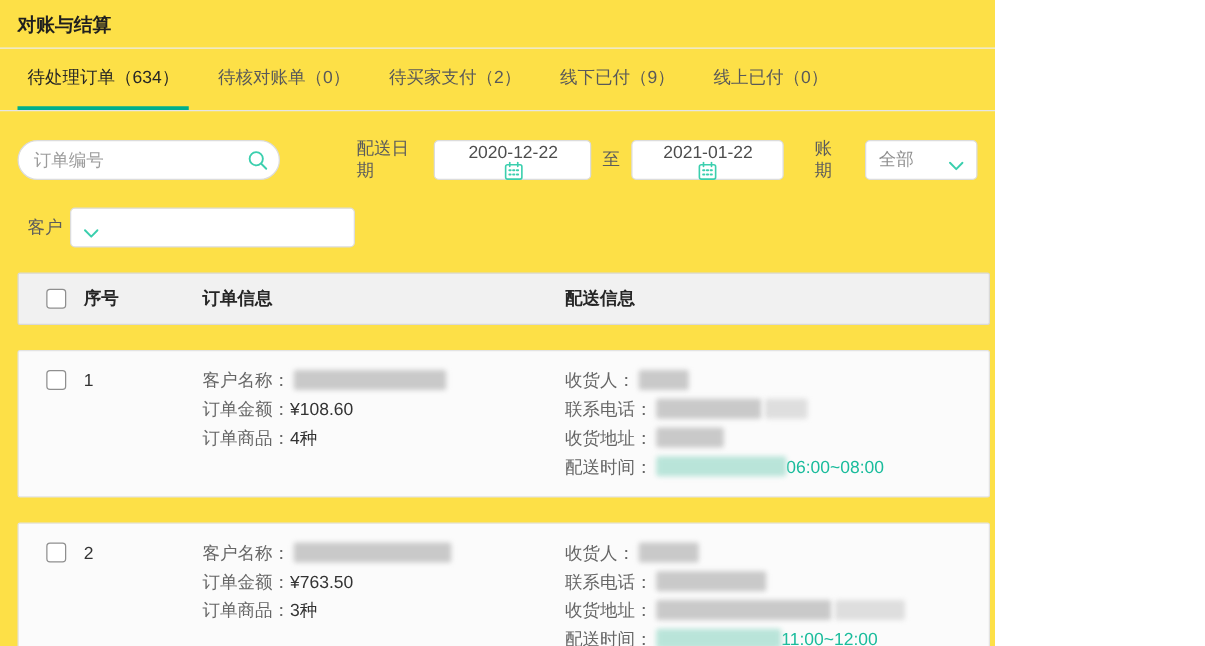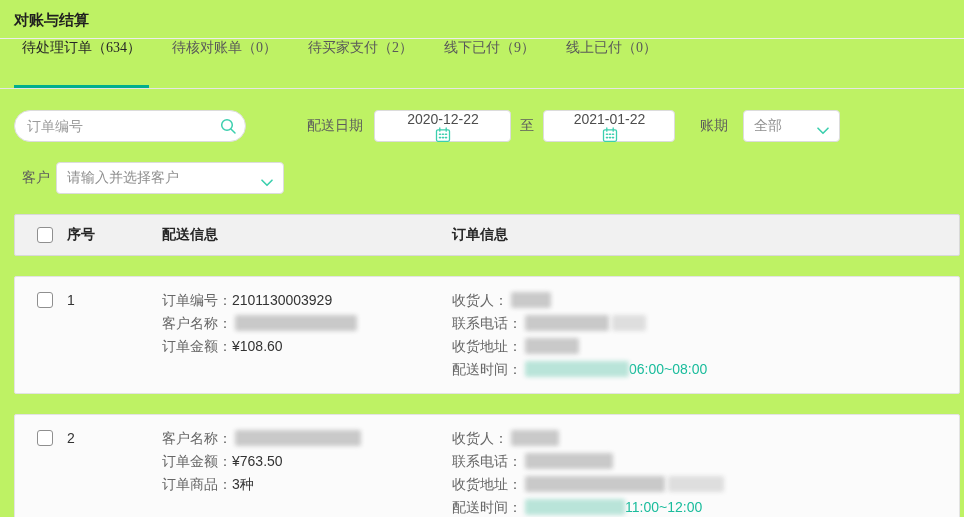--- a/index.html
+++ b/index.html
@@ -3,32 +3,32 @@
 <meta charset="utf-8">
 <style>
   :root{
     --accent:#00af8c;
     --teal:#1abc9c;
     --icon:#3bcfae;
   }
   *{box-sizing:border-box;margin:0;padding:0;}
   html,body{background:#fff;}
   .page{
-    width:964px;height:517px;overflow:hidden;background:#bef264;position:relative;
+    width:796px;height:517px;overflow:hidden;background:#fde047;position:relative;
     font-family:"Liberation Sans","DejaVu Sans",sans-serif;
     font-size:14px;color:#333;
   }
   
   .page-header{padding:11px 14px 8px;border-bottom:1px solid #ececec;}
   .page-title{font-size:15px;font-weight:bold;color:#1f1f1f;}
   
   .tabs{display:flex;height:50px;padding:0 14px;border-bottom:1px solid #e5e5e5;}
   .tab{
-    display:flex;padding:0 8px;margin-right:15px;
-    color:#595959;cursor:pointer;border-bottom:3px solid transparent;height:100%;font-family:Liberation Serif, serif;
+    display:flex;align-items:center;padding:0 8px;margin-right:15px;
+    color:#595959;cursor:pointer;border-bottom:3px solid transparent;height:100%;
   }
   .tab.active{color:#262626;border-bottom-color:var(--accent);}
   
   .filters{padding:21px 14px 0;}
   .filter-row{display:flex;align-items:center;}
   .filter-row + .filter-row{margin-top:20px;}
   .search-box{position:relative;width:232px;height:32px;}
   .search-box input{
     width:100%;height:100%;border:1px solid #dcdcdc;border-radius:16px;
     padding:0 36px 0 12px;font:inherit;color:#333;outline:none;
@@ -177,46 +177,45 @@
           <svg viewBox="0 0 12 8" width="12" height="8" fill="none" stroke="currentColor" stroke-width="1.6" stroke-linecap="round" stroke-linejoin="round">
             <polyline points="1,1.2 6,6.3 11,1.2"></polyline>
           </svg>
         </span>
       </div>
     </div>
 
     <div class="filter-row">
       <span class="flabel lbl-customer">客户</span>
       <div class="select-box customer-select">
-        <span class="sel-val">请输入并选择客户</span>
         <span class="chev">
           <svg viewBox="0 0 12 8" width="12" height="8" fill="none" stroke="currentColor" stroke-width="1.6" stroke-linecap="round" stroke-linejoin="round">
             <polyline points="1,1.2 6,6.3 11,1.2"></polyline>
           </svg>
         </span>
       </div>
     </div>
   </div>
 
   <div class="table">
 
     <div class="grid-cols thead">
       <span class="checkbox"></span>
       <span>序号</span>
+      <span>订单信息</span>
       <span>配送信息</span>
-      <span>订单信息</span>
     </div>
 
     <div class="grid-cols order-card">
       <span class="checkbox"></span>
       <span class="row-index">1</span>
       <div>
-        <div class="line"><span class="lbl">订单编号：</span><span class="val">2101130003929</span></div>
         <div class="line"><span class="lbl">客户名称：</span><span class="redact" style="width:122px"></span></div>
         <div class="line"><span class="lbl">订单金额：</span><span class="val teal">¥108.60</span></div>
+        <div class="line"><span class="lbl">订单商品：</span><span class="val">4种</span></div>
       </div>
       <div>
         <div class="line"><span class="lbl">收货人：</span><span class="redact" style="width:40px"></span></div>
         <div class="line"><span class="lbl">联系电话：</span><span class="redact" style="width:84px"></span><span class="redact light" style="width:34px"></span></div>
         <div class="line"><span class="lbl">收货地址：</span><span class="redact" style="width:54px"></span></div>
         <div class="line"><span class="lbl">配送时间：</span><span class="redact redact-teal" style="width:104px"></span><span class="teal">06:00~08:00</span></div>
       </div>
     </div>
 
     <div class="grid-cols order-card">

